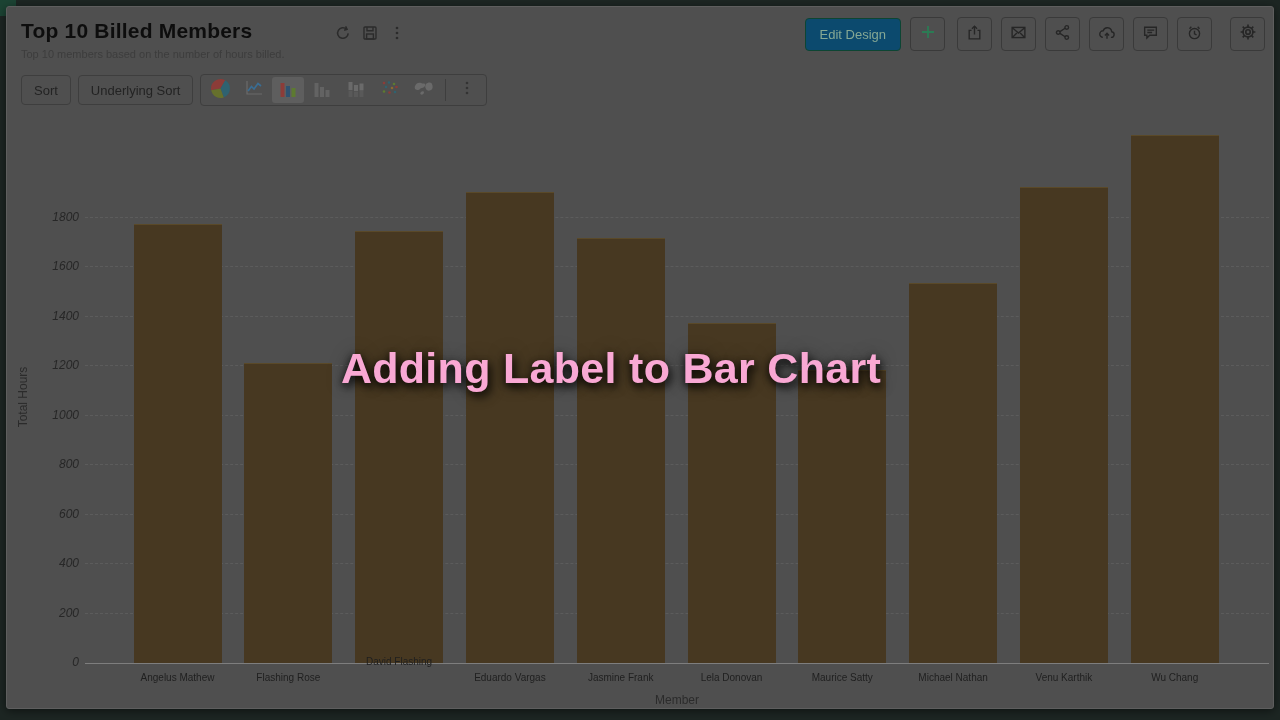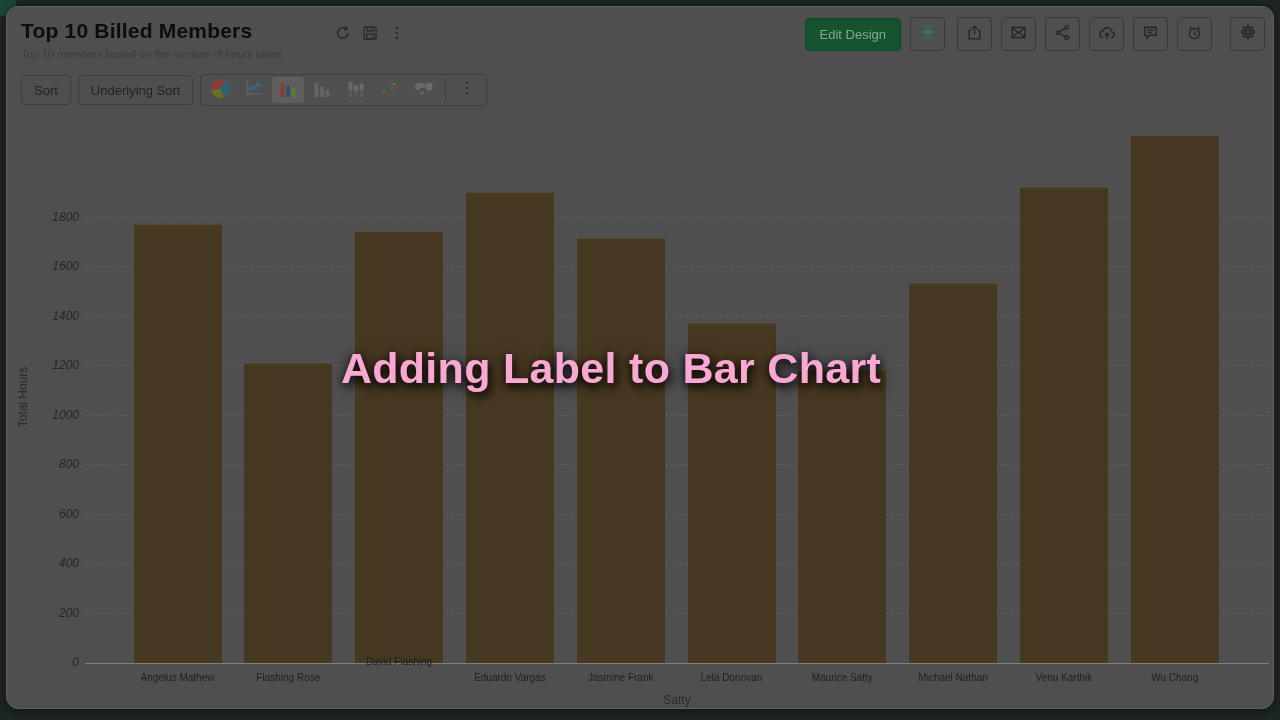--- a/index.html
+++ b/index.html
@@ -6,34 +6,34 @@
   body{
     width:1280px;height:720px;position:relative;overflow:hidden;
     background:#1D2623;
     font-family:"Liberation Sans", sans-serif;
     -webkit-font-smoothing:antialiased;
   }
   .frame-accent{position:absolute;top:0;left:0;width:16px;height:16px;background:#1B5C43;border-bottom-right-radius:10px;opacity:.55;}
   
   .card{
     position:absolute;top:6px;left:6px;width:1266px;height:701px;
-    background:#4F4F4F;border:1px solid #5E5E5E;border-radius:12px;
+    background:#4F4F4F;border:1px solid #5E5E5E;border-radius:3px;
     box-shadow:0 2px 10px rgba(0,0,0,.5);
     overflow:hidden;
   }
   
   .hdr-title{position:absolute;top:12px;left:14px;font-size:21px;font-weight:800;color:#0D0D0D;letter-spacing:.2px;}
   .hdr-sub{position:absolute;top:41px;left:14px;font-size:11px;color:#3D3D3D;}
   .title-icons{position:absolute;top:17px;left:327px;display:flex;align-items:center;gap:9px;}
   .tico{width:18px;height:18px;color:#2B2B2B;display:flex;align-items:center;justify-content:center;cursor:pointer;}
   .tico svg{display:block;}
   
   .hdr-right{position:absolute;top:10px;right:8px;display:flex;align-items:center;gap:9px;}
   .btn-edit{
-    height:31px;padding:0 14px;background:#14532d;color:#85A894;
+    height:31px;padding:0 14px;background:#0c4a6e;color:#85A894;
     border:1px solid #0D4533;border-radius:4px;font-size:13px;
     display:flex;align-items:center;cursor:pointer;
   }
   .btn-sq{
     width:33px;height:32px;background:transparent;border:1px solid #3A3A3A;border-radius:4px;
     display:flex;align-items:center;justify-content:center;color:#262626;cursor:pointer;flex:0 0 auto;
   }
   .btn-sq.plus{color:#2B7B54;margin-right:3px;}
   .btn-sq.gear{margin-left:9px;}
   
@@ -301,18 +301,18 @@
         <div class="xlabel" style="left: 225.3px; top: 665px;">Flashing Rose</div>
         <div class="xlabel" style="left: 336.1px; top: 649px;">David Flashing</div>
         <div class="xlabel" style="left: 446.9px; top: 665px;">Eduardo Vargas</div>
         <div class="xlabel" style="left: 557.7px; top: 665px;">Jasmine Frank</div>
         <div class="xlabel" style="left: 668.5px; top: 665px;">Lela Donovan</div>
         <div class="xlabel" style="left: 779.3px; top: 665px;">Maurice Satty</div>
         <div class="xlabel" style="left: 890.1px; top: 665px;">Michael Nathan</div>
         <div class="xlabel" style="left: 1000.9px; top: 665px;">Venu Karthik</div>
         <div class="xlabel" style="left: 1111.7px; top: 665px;">Wu Chang</div>
       </div>
-    <div class="x-axis-title">Satty</div>
+    <div class="x-axis-title">Member</div>
   </div>
 
 </div>
 
 <div class="caption">Adding Label to Bar Chart</div>
 
 </body></html>

